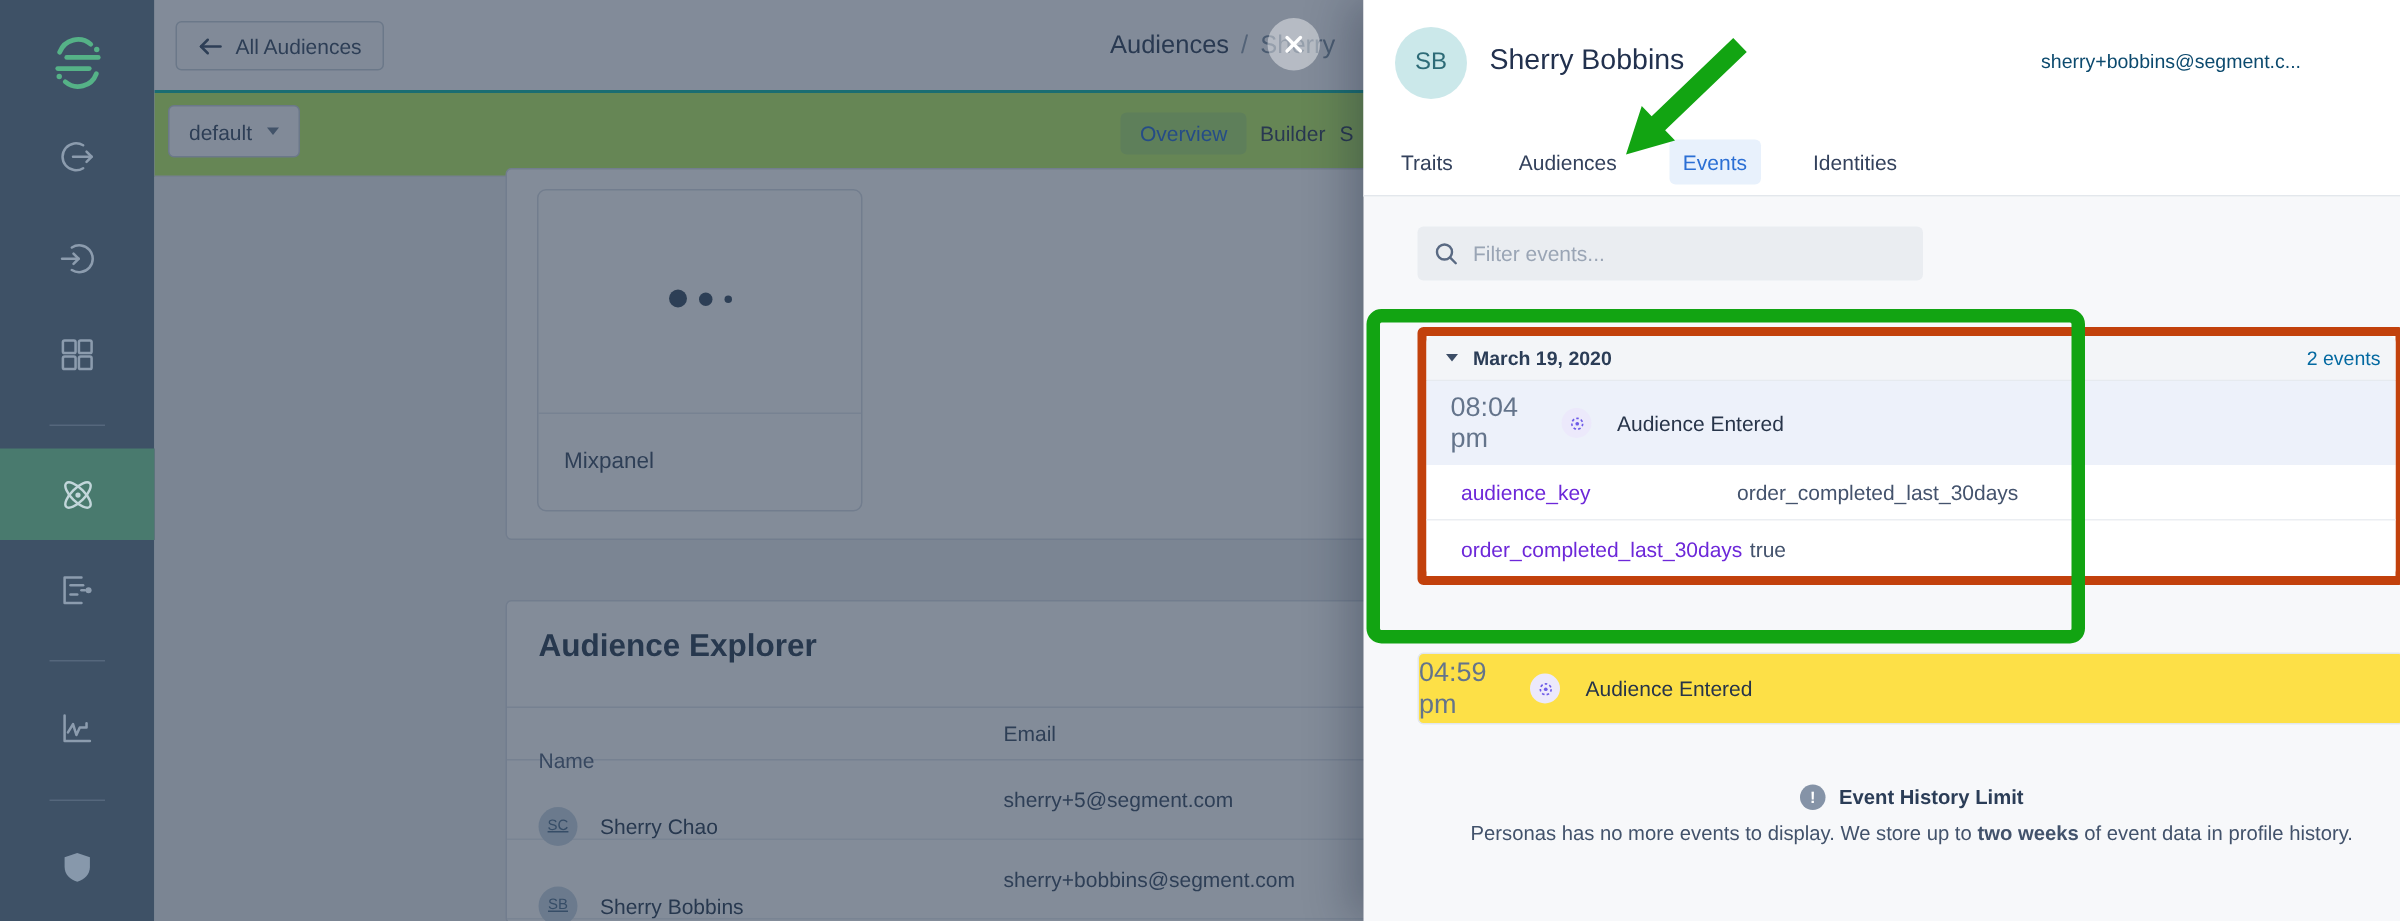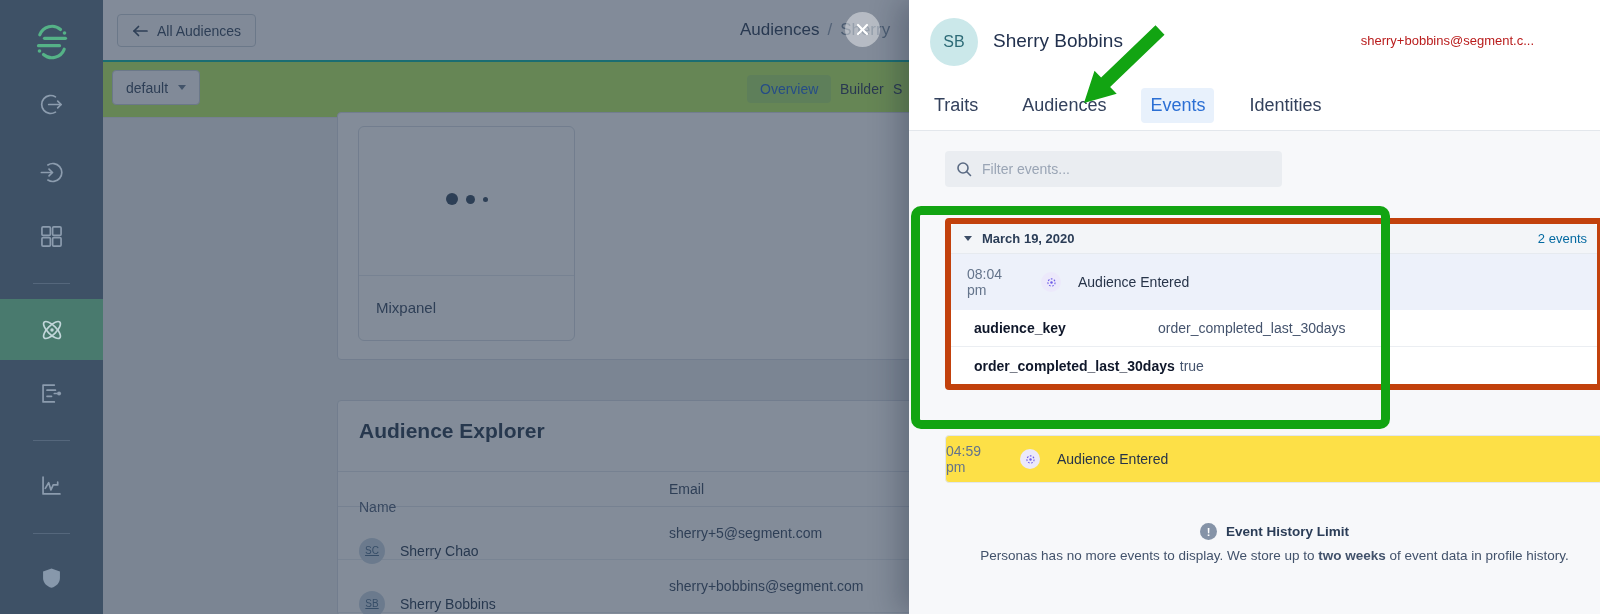--- a/index.html
+++ b/index.html
@@ -59,49 +59,49 @@
   
   .drawer { position:absolute; left:909px; top:0; width:691px; height:614px; background:#F7F8FA; z-index:30;
             box-shadow:-10px 0 28px rgba(15,25,45,0.28); }
   .close-btn { position:absolute; left:-64px; top:12px; width:35px; height:35px; border-radius:50%;
                background:rgba(255,255,255,0.42); border:none; display:flex; align-items:center; justify-content:center;
                cursor:pointer; z-index:35; }
   .d-header { position:absolute; left:0; top:0; width:100%; height:131px; background:#FFFFFF; border-bottom:1px solid #E3E7EC; }
   .d-avatar { position:absolute; left:21px; top:18px; width:48px; height:48px; border-radius:50%; background:#CBE8EA;
               color:#2D6B77; font-size:16px; display:flex; align-items:center; justify-content:center; }
   .d-name { position:absolute; left:84px; top:30px; font-size:19px; font-weight:500; color:#22314E; }
-  .d-email { position:absolute; right:66px; top:33px; font-size:13px; color:#b91c1c; text-decoration:none; cursor:pointer; }
+  .d-email { position:absolute; right:66px; top:33px; font-size:13px; color:#0c4a6e; text-decoration:none; cursor:pointer; }
   .d-tabs { position:absolute; left:16px; bottom:7px; display:flex; align-items:center; gap:26px; }
-  .d-tab { font-size:18px; color:#33415C; padding:7px 9px; border-radius:4px; cursor:pointer; }
+  .d-tab { font-size:14px; color:#33415C; padding:7px 9px; border-radius:4px; cursor:pointer; }
   .d-tab.active { background:#E8F1FC; color:#2B6FD4; }
 
   .d-body { position:absolute; left:0; top:131px; width:100%; height:483px;margin-left:20px; }
   .filter { position:absolute; left:16px; top:20px; width:337px; height:36px; background:#EAEDF1; border:none; border-radius:4px;
             padding:0 10px 0 37px; font-size:14px; color:#33415C; font-family:"Liberation Sans", sans-serif; }
   .filter::placeholder { color:#9AA5B5; }
   .filter-icon { position:absolute; left:27px; top:30px; pointer-events:none; }
 
   .ev-card { position:absolute; left:16px; top:87px; width:658px; background:#fff; border:6px solid #c2410c; border-radius:4px; }
   .date-row { height:30px; background:#F3F5F8; border-bottom:1px solid #E6EAEF; border-radius:4px 4px 0 0;
               display:flex; align-items:center; padding:0 10px 0 13px; cursor:pointer; }
   .collapse-caret { width:0; height:0; border-left:4px solid transparent; border-right:4px solid transparent; border-top:5px solid #3C4D66; }
   .date-label { margin-left:10px; font-size:13px; font-weight:700; color:#2B3D57; }
   .date-count { margin-left:auto; font-size:13px; color:#0369a1; }
   .ev-row { display:flex; align-items:center; padding-left:16px; cursor:pointer; }
   .ev-row.expanded { height:56px; background:#EDF1FA; }
-  .ev-time { font-size:14px; color:#64748B; width:58px; }
+  .ev-time { font-size:18px; color:#64748B; width:58px; }
   .ev-icon { margin-left:16px; width:20px; height:20px; border-radius:50%; background:#ECE9FB; display:flex; align-items:center; justify-content:center; }
   .ev-name { margin-left:17px; font-size:14px; color:#273449; }
   .ev-detail { background:#fff; border-radius:0 0 4px 4px; }
   .view-tabs { height:59px; display:flex; align-items:center; padding-left:23px; gap:17px; border-bottom:1px solid #EBEEF2; }
   .view-tab { font-size:14px; color:#33415C; cursor:pointer; }
   .view-tab.active { background:#E7F0FC; color:#2B6FD4; padding:7px 10px; border-radius:4px; }
   .kv-row { display:flex; align-items:center; min-height:37px; padding-left:23px; border-bottom:1px solid #EBEEF2; }
   .kv-row:last-child { border-bottom:none; }
-  .kv-key { min-width:184px; padding-right:5px; font-size:14px; font-weight:700; color:#0f172a; }
+  .kv-key { min-width:184px; padding-right:5px; font-size:14px; font-weight:400; color:#6d28d9; }
   .kv-val { font-size:14px; color:#44536D; }
 
   .ev-card2 { position:absolute; left:16px; top:304px; width:658px; height:48px; background:#fde047; border:1px solid #E2E7ED;
               border-radius:4px; display:flex; align-items:center; cursor:pointer; }
 
   .history { position:absolute; left:0; top:392px; width:100%; text-align:center; }
   .hist-title-row { display:flex; align-items:center; justify-content:center; gap:9px; }
   .alert-icon { width:17px; height:17px; border-radius:50%; background:#8593A7; color:#fff; font-size:11px; font-weight:700;
                 display:flex; align-items:center; justify-content:center; }
   .hist-title { font-size:13.5px; font-weight:700; color:#2B3D57; }

